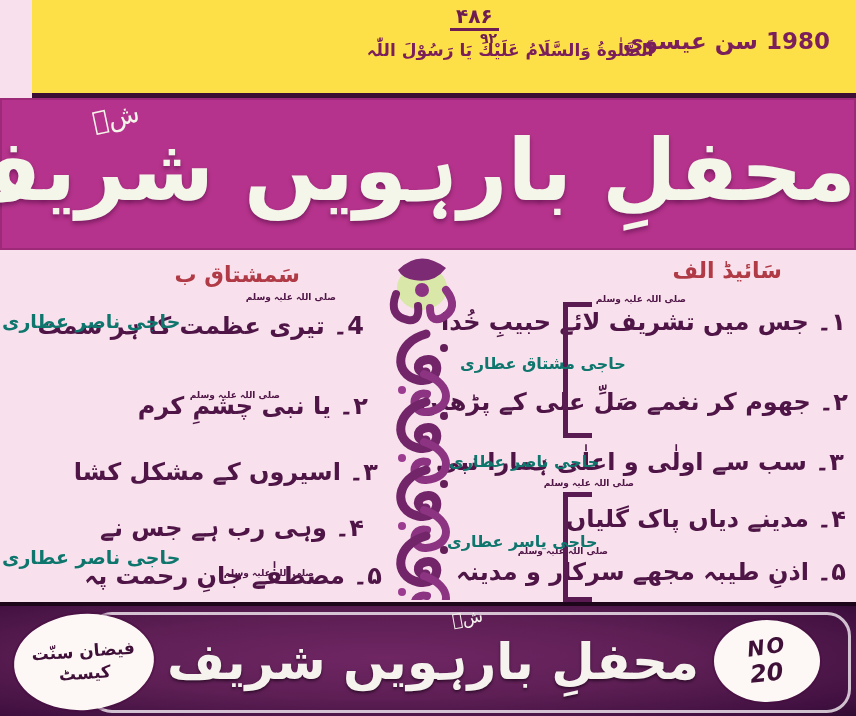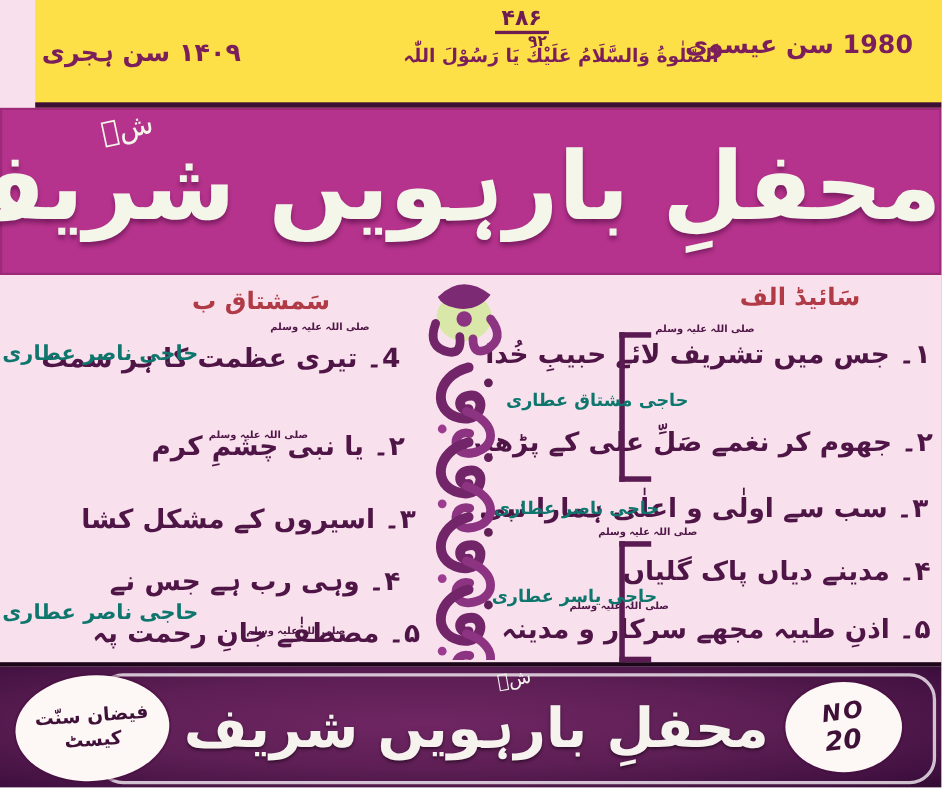--- a/index.html
+++ b/index.html
@@ -56,21 +56,20 @@
 </head>
 <body>
 
 <div class="page">
 
   <div class="top-strip">
     <div class="ref-num">۴۸۶</div>
     <div class="ref-num2">۹۲</div>
     <div class="durood-line">اَلصَّلٰوةُ وَالسَّلَامُ عَلَيْكَ يَا رَسُوْلَ اللّٰہ</div>
     <div class="year-ce">1980 سن عیسوی</div>
-    <div class="year-hijri">۱۴۰۹ سن ہجری</div>
   </div>
 
   <div class="title-band">
     <div class="flourish">شؔ</div>
     <div class="big-title">محفلِ بارہویں شریف</div>
   </div>
 
   <div class="body-area">
 
     <div class="side-header side-a-header">سَائیڈ الف</div>

